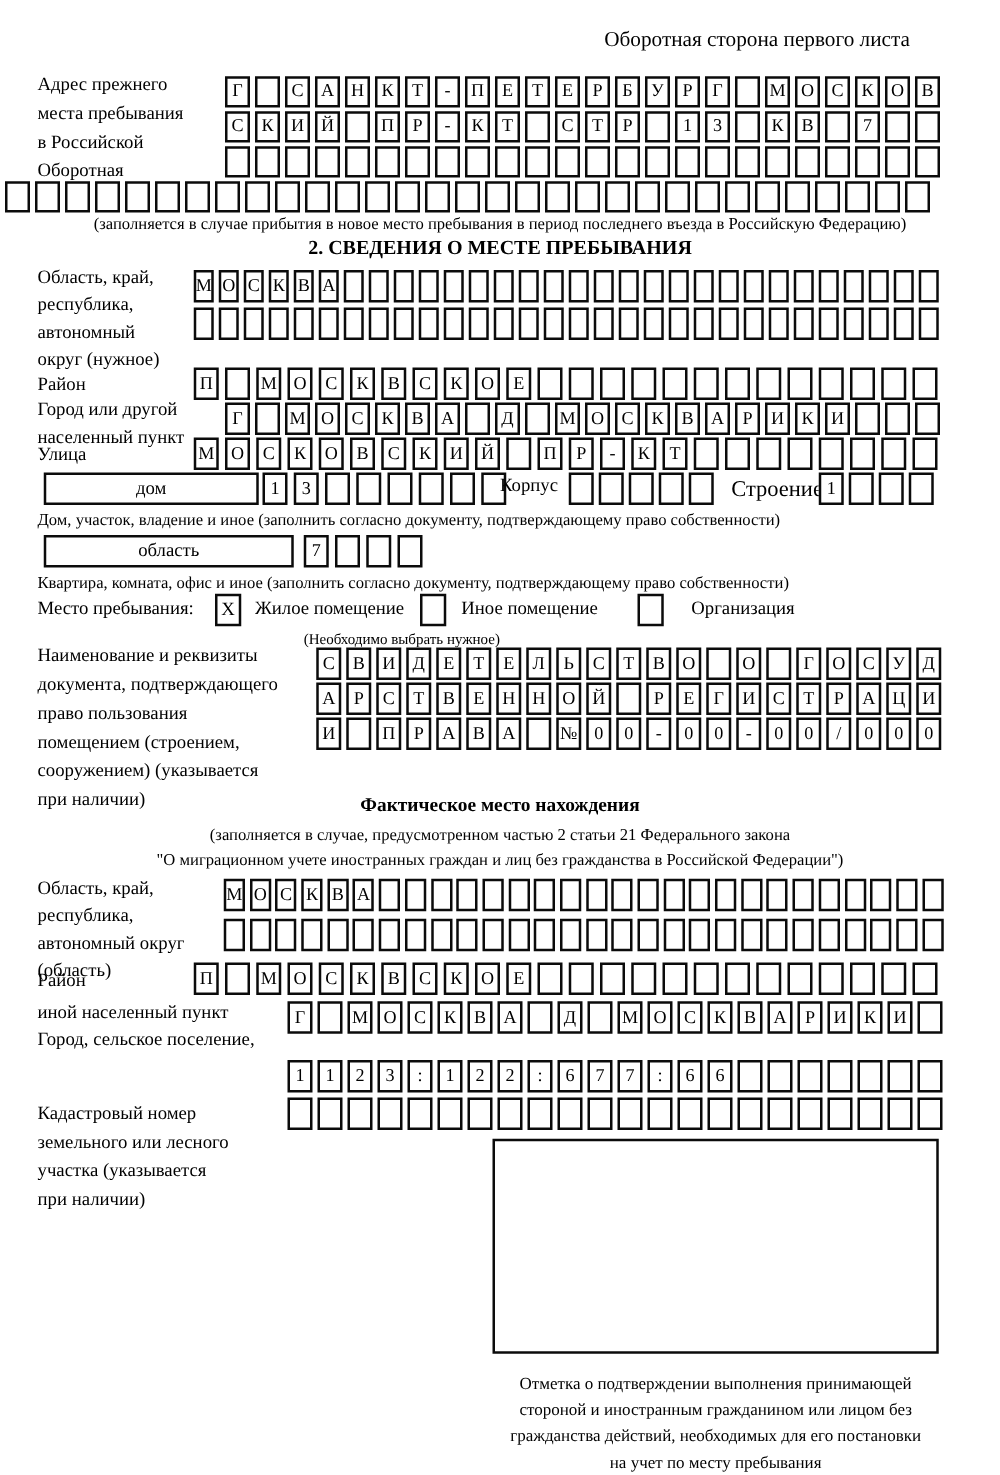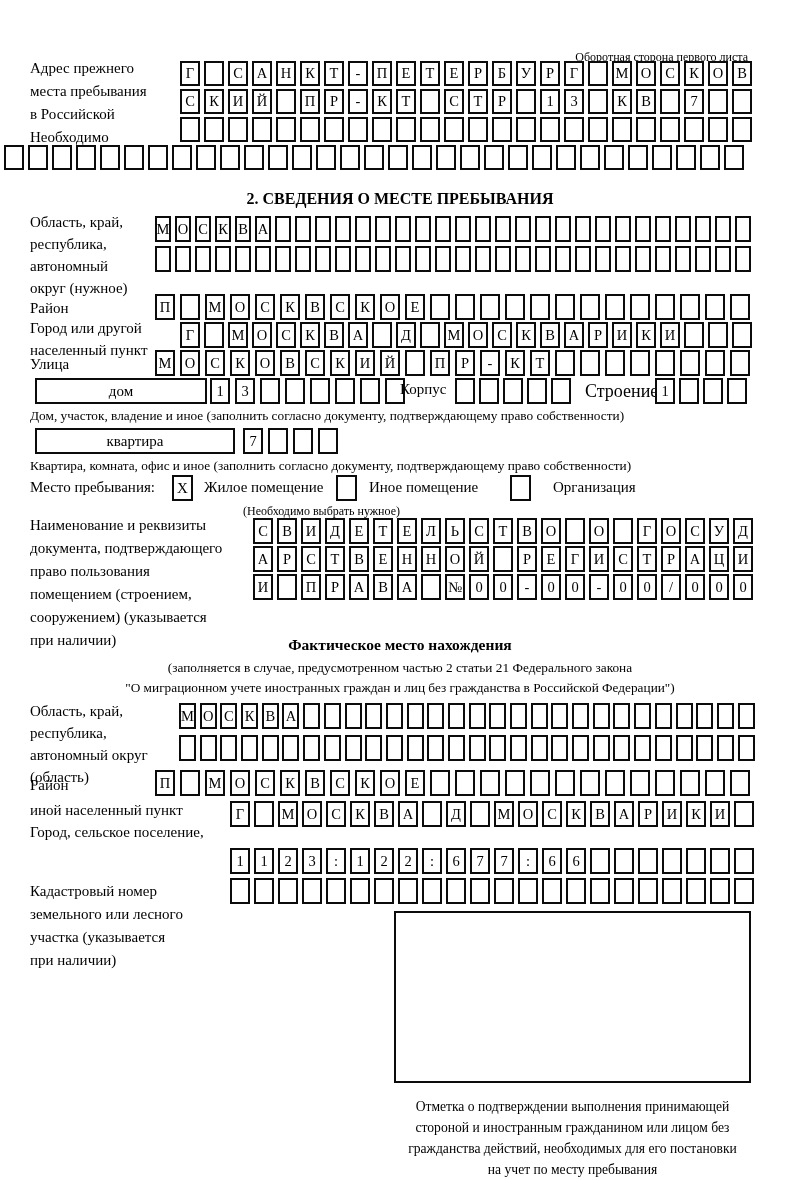--- a/index.html
+++ b/index.html
@@ -18,21 +18,21 @@
   .p24 { gap:4px; }  .p24 .cell { width:20px; }
   .p25 { gap:5px; }  .p25 .cell { width:20px; }
   .p20 { gap:4px; }  .p20 .cell { width:16px; }
   .p207 { gap:3.7px; } .p207 .cell { width:17px; }
   .h25 .cell { height:25px; }
   .wbox { border:2px solid #0b0b0b; height:26px; background:#fff;
           display:flex; align-items:center; justify-content:center; font-size:15px; }
   .chk { position:absolute; border:2px solid #0b0b0b; width:21px; height:26px; background:#fff;
          display:flex; align-items:center; justify-content:center; font-size:15px; }
   
-  .hdr { top:22px; right:52px; font-size:12px;margin-top:28px; }
+  .hdr { top:22px; right:72px; font-size:17px; }
   .pa-label { left:30px; top:57px; }
   .pa-r1 { left:180px; top:61px; } .pa-r2 { left:180px; top:89px; }
   .pa-r3 { left:180px; top:117px; } .pa-r4 { left:4px; top:145px; }
   .pa-cap { top:171px; }
   .s2-title { top:190px; font-size:16px; }
   .reg-label { left:30px; top:211px; }
   .reg-r1 { left:155px; top:216px; } .reg-r2 { left:155px; top:246px; }
   .dist-label { left:30px; top:297px; } .dist-row { left:155px; top:294px; }
   .city-label { left:30px; top:317px; } .city-row { left:180px; top:322px; }
   .street-label { left:30px; top:353px; } .street-row { left:155px; top:350px; }
@@ -68,21 +68,21 @@
 <body>
 
 <div class="page">
 
   <div class="abs hdr">Оборотная сторона первого листа</div>
 
   <div class="abs label pa-label">
       <div>Адрес прежнего</div>
       <div>места пребывания</div>
       <div>в Российской</div>
-      <div>Необходимо</div>
+      <div>Оборотная</div>
     </div>
   <div class="abs cellrow p24 h25 pa-r1">
       <span class="cell">Г</span>
       <span class="cell"></span>
       <span class="cell">С</span>
       <span class="cell">А</span>
       <span class="cell">Н</span>
       <span class="cell">К</span>
       <span class="cell">Т</span>
       <span class="cell">-</span>
@@ -181,20 +181,21 @@
       <span class="cell"></span>
       <span class="cell"></span>
       <span class="cell"></span>
       <span class="cell"></span>
       <span class="cell"></span>
       <span class="cell"></span>
       <span class="cell"></span>
       <span class="cell"></span>
       <span class="cell"></span>
     </div>
+  <div class="abs caption center pa-cap">(заполняется в случае прибытия в новое место пребывания в период последнего въезда в Российскую Федерацию)</div>
 
   <div class="abs bold center s2-title">2. СВЕДЕНИЯ О МЕСТЕ ПРЕБЫВАНИЯ</div>
 
   <div class="abs label lh22 reg-label">
       <div>Область, край,</div>
       <div>республика,</div>
       <div>автономный</div>
       <div>округ (нужное)</div>
     </div>
   <div class="abs cellrow p20 reg-r1">
@@ -370,21 +371,21 @@
     </div>
   <div class="abs stroenie-label">Строение</div>
   <div class="abs cellrow p24 stroenie-cells">
       <span class="cell">1</span>
       <span class="cell"></span>
       <span class="cell"></span>
       <span class="cell"></span>
     </div>
   <div class="abs caption house-cap">Дом, участок, владение и иное (заполнить согласно документу, подтверждающему право собственности)</div>
 
-  <div class="abs wbox apt-box">квартира</div>
+  <div class="abs wbox apt-box">область</div>
   <div class="abs cellrow p25 apt-cells">
       <span class="cell">7</span>
       <span class="cell"></span>
       <span class="cell"></span>
       <span class="cell"></span>
     </div>
   <div class="abs caption apt-cap">Квартира, комната, офис и иное (заполнить согласно документу, подтверждающему право собственности)</div>
 
   <div class="abs stay-label">Место пребывания:</div>
   <div class="chk chk1">X</div>

